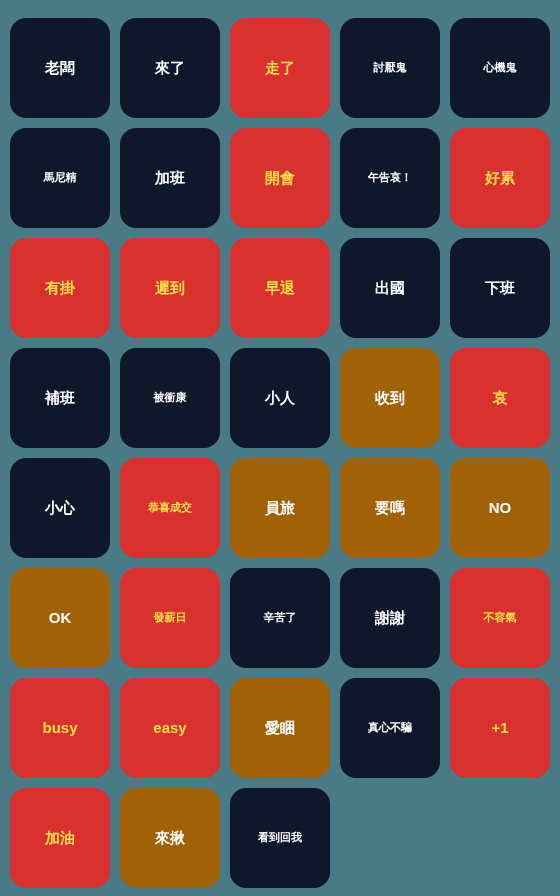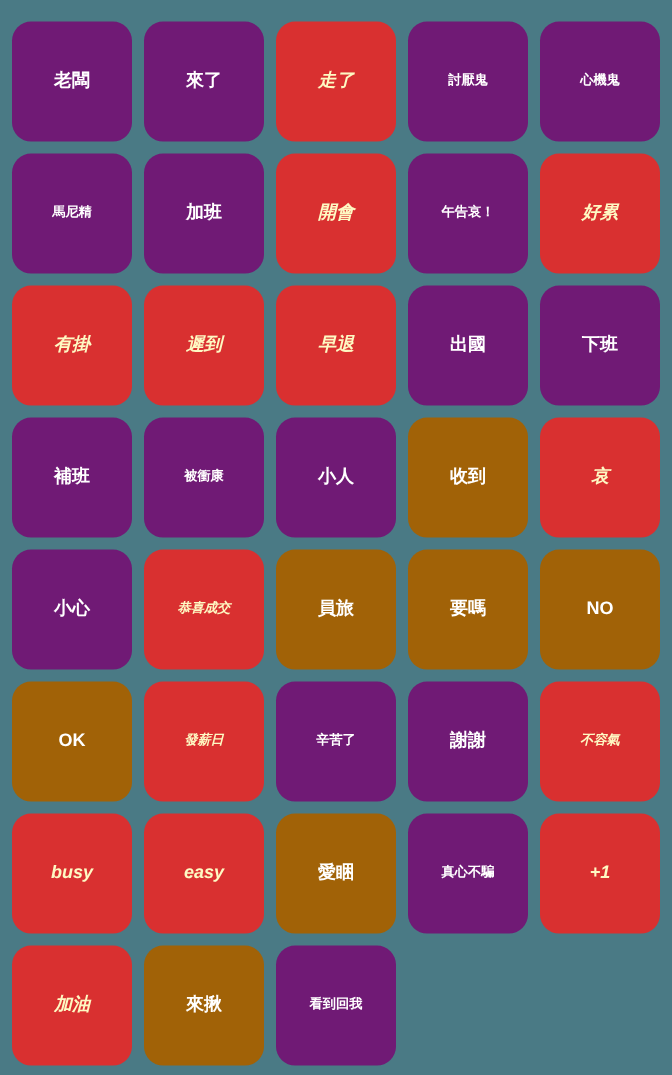--- a/index.html
+++ b/index.html
@@ -30,27 +30,26 @@
       line-height: 1.2;
       padding: 4px;
       cursor: pointer;
       user-select: none;
     }
     .badge span {
       font-size: 15px;
       word-break: break-all;
     }
     .badge.gray {
-      background-color: #701a75;
+      background-color: #0f172a;
       color: #fff;
     }
     .badge.red {
       background-color: #d93030;
-      color: #fef9c3;
-      font-style: italic;
+      color: #fde047;
     }
     .badge.blue {
       background-color: #a16207;
       color: #fff;
     }
     .badge.small-text span {
       font-size: 11px;
     }
   </style>
 </head>

